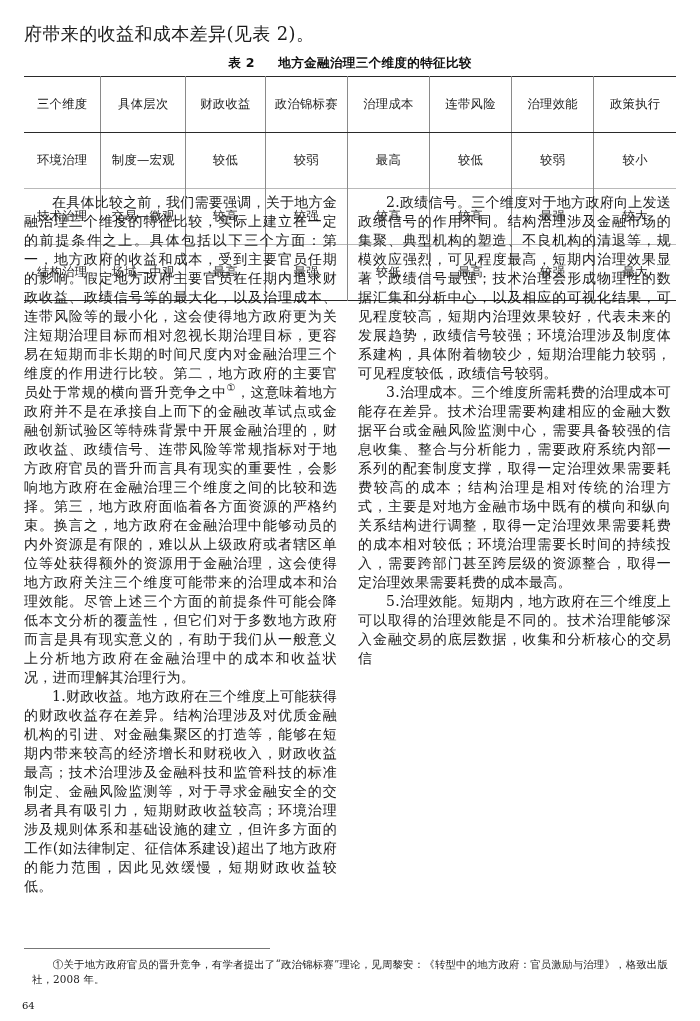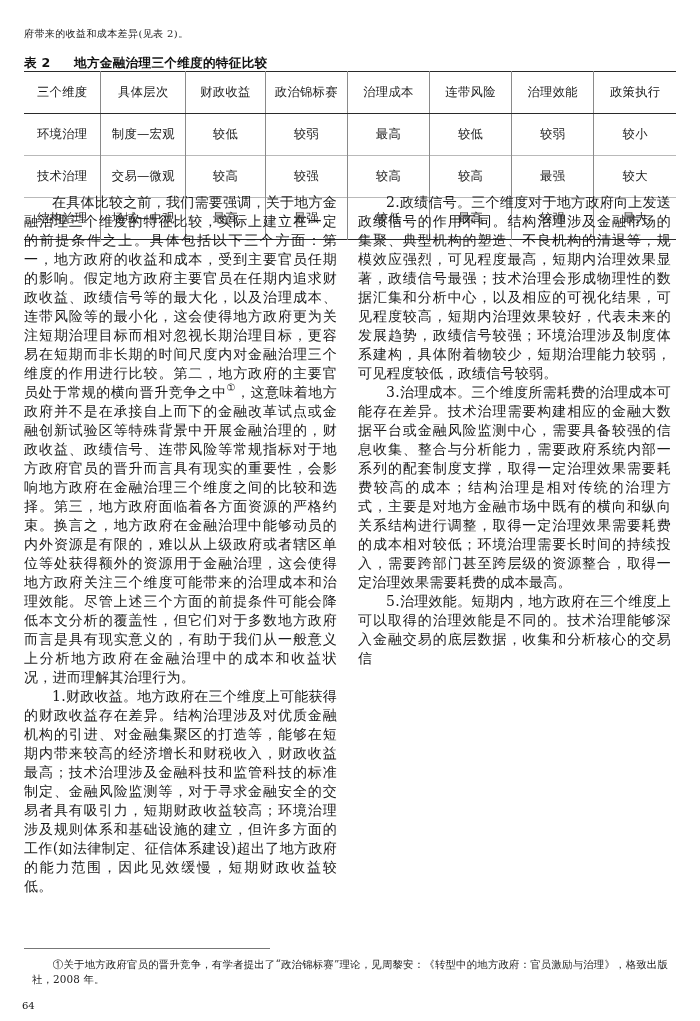--- a/index.html
+++ b/index.html
@@ -20,59 +20,60 @@
     inset: 0;
     padding: 0;
   }
 
   
   .lead-line {
     position: absolute;
     left: 24px;
     top: 24px;
     width: 652px;
-    font-size: 10px;
+    font-size: 18px;
     line-height: 19px;
     letter-spacing: 0.4px;
     white-space: nowrap;
   }
 
   
   .table-block {
     position: absolute;
     left: 24px;
     top: 55px;
     width: 652px;
   }
   .table-caption {
-    text-align: left;
+    text-align: center;
     font-size: 12.6px;
     line-height: 16px;
     letter-spacing: 0.3px;
+    margin-bottom: 5px;
     font-family: "DejaVu Sans", "Liberation Sans", sans-serif;
     font-weight: 600;
     color: #111;
   }
   .caption-gap { display: inline-block; width: 14px; }
 
   table.feature-table {
     border-collapse: collapse;
     width: 652px;
     table-layout: fixed;
     border-top: 1.6px solid #2a2a2a;
     border-bottom: 1.6px solid #2a2a2a;
   }
   table.feature-table td,
   table.feature-table th {
     text-align: center;
     font-size: 12.3px;
     line-height: 15px;
     letter-spacing: 0.3px;
     font-weight: normal;
-    padding: 13px 1px;
+    padding: 20px 1px;
     border-right: 0.8px solid #8a8a8a;
     color: #1a1a1a;
     white-space: nowrap;
   }
   table.feature-table td:last-child,
   table.feature-table th:last-child { border-right: none; }
   table.feature-table thead th { border-bottom: 0.9px solid #2a2a2a; }
   table.feature-table tbody tr + tr td { border-top: 0.6px solid #b9b9b9; }
 
   

